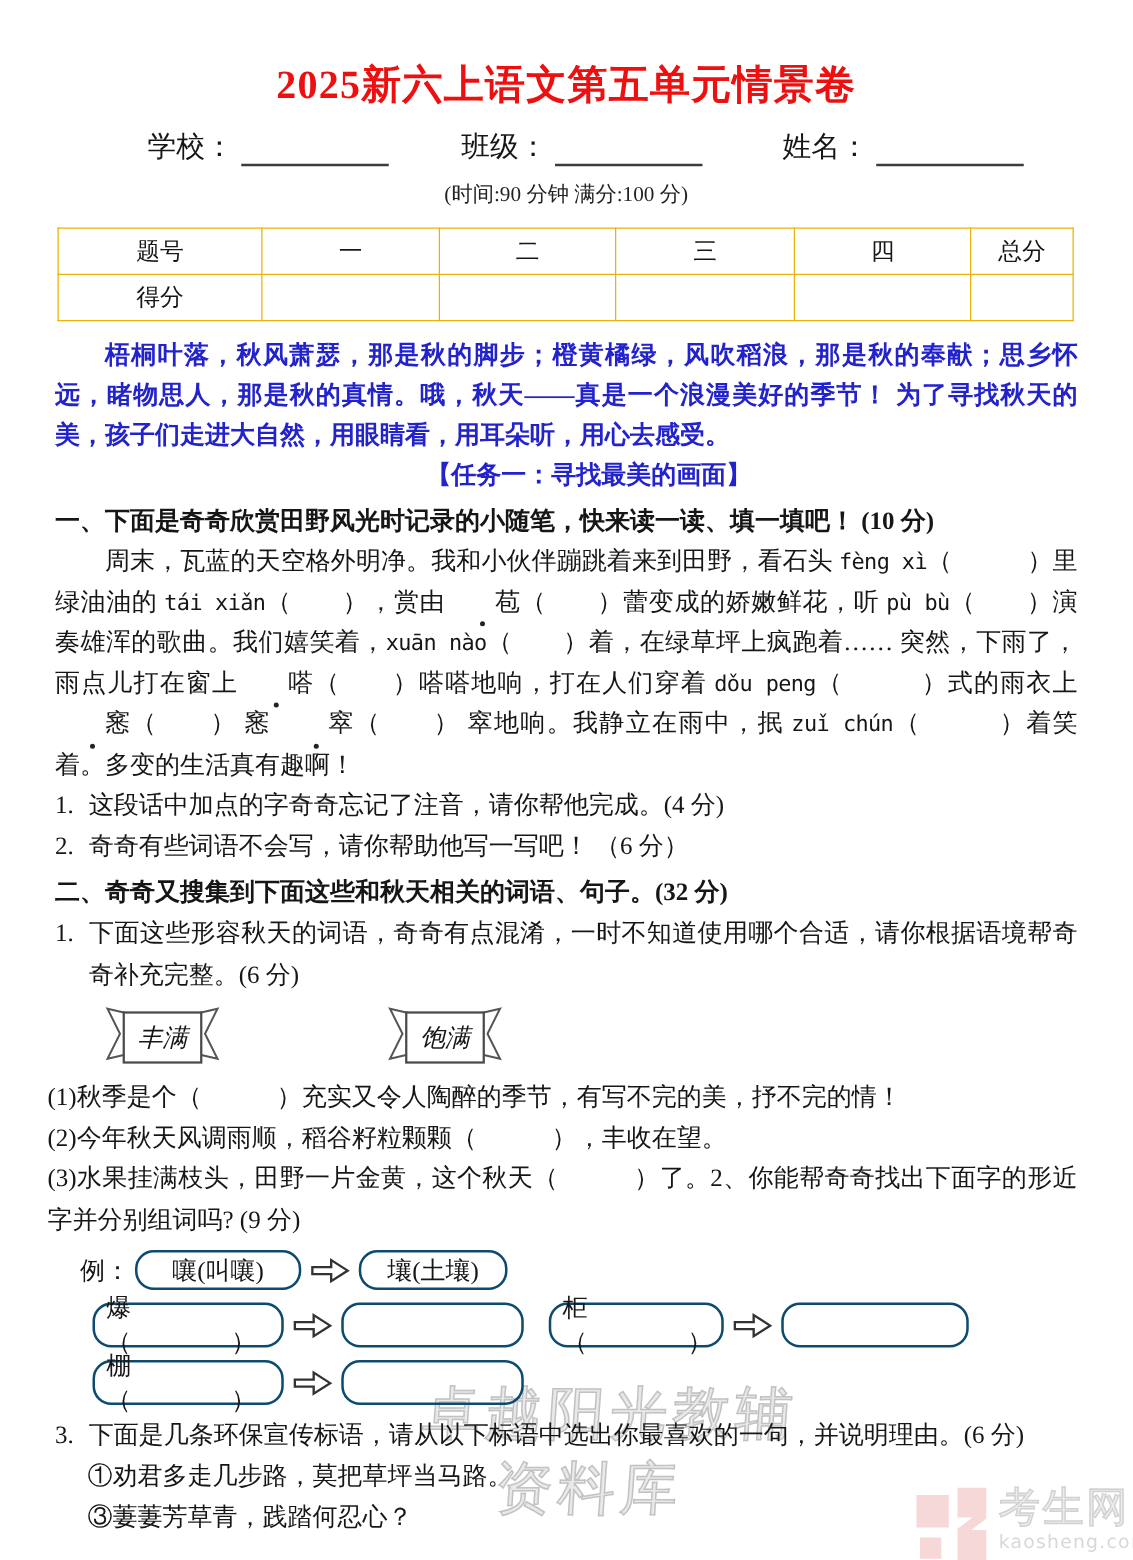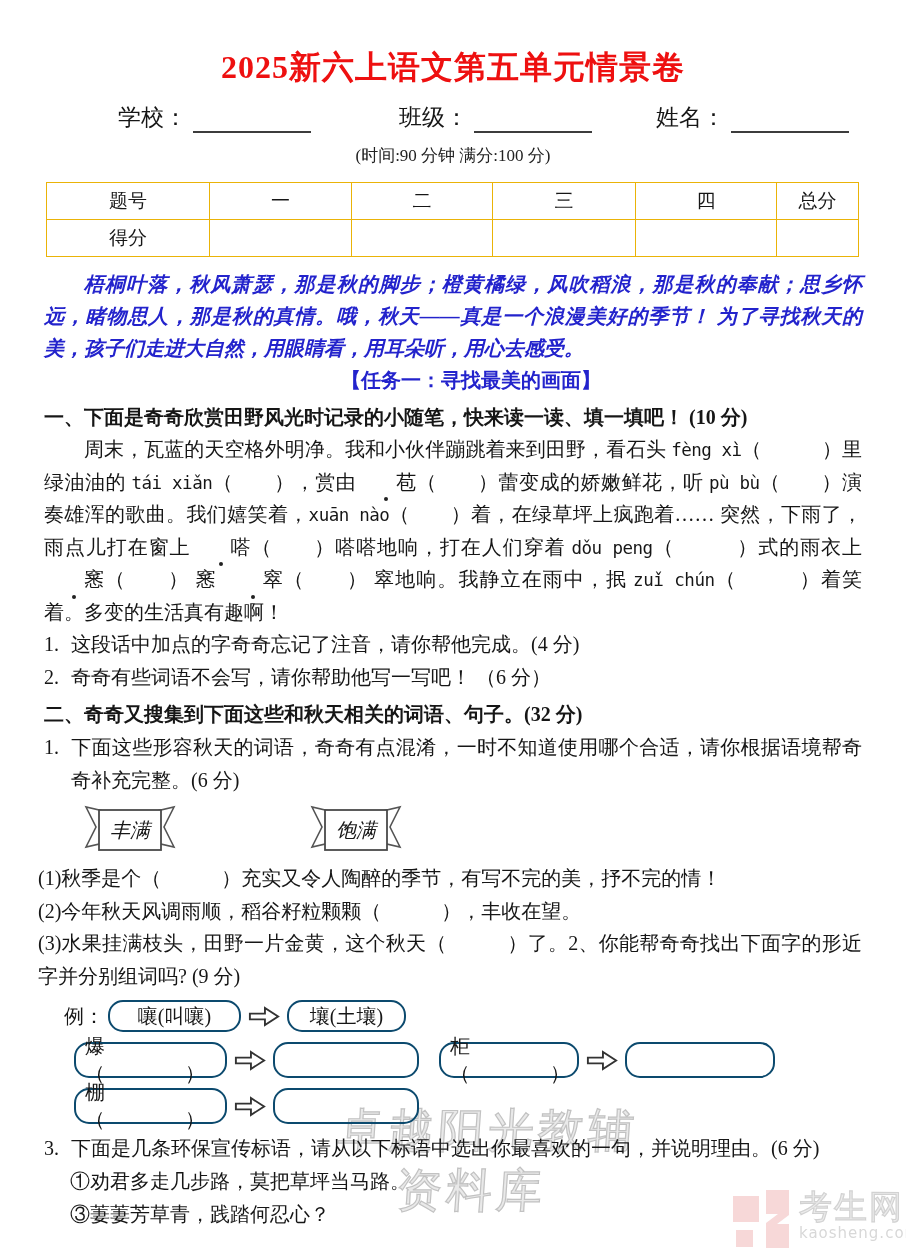--- a/index.html
+++ b/index.html
@@ -10,32 +10,32 @@
   }
   .content { position:relative; z-index:1; padding-top:48px; }
 
   .title {
     text-align:center; font-size:32px; font-weight:bold;
     color:var(--title-red, #ee1010); letter-spacing:1px; line-height:38px;
   }
 
   .fields { display:flex; margin:16px 0 0 118px; font-size:23px; align-items:flex-end;text-align:right; }
   .field { display:flex; align-items:flex-end; }
-  .field + .field.f2 { margin-left:88px; }
+  .field + .field.f2 { margin-left:58px; }
   .field + .field.f3 { margin-left:64px; }
   .blankline { display:inline-block; width:118px; height:26px; border-bottom:2px solid #3c3c3c; margin-left:6px; }
 
   .meta { text-align:center; font-size:17px; margin-top:11px; color:#222; }
 
   table.score { border-collapse:collapse; margin:15px 0 0 46px; table-layout:fixed; }
   table.score td { border:1px solid #eab308; height:37px; text-align:center; font-size:19px; }
 
   .intro {
     margin:11px 44px 0 44px; font-size:20px; line-height:32px; font-weight:bold;
-    color:var(--accent-blue, #2323cc); text-align:justify; text-indent:2em;font-style:italic;
+    color:var(--accent-blue, #2323cc); text-align:justify; text-indent:2em;
   }
   .task { text-align:center; font-size:20px; line-height:31px; margin-top:1px;
           font-weight:bold; color:var(--accent-blue, #2323cc);padding-left:36px; }
 
   .hline { margin:5px 44px 0 44px; font-size:20px; font-weight:bold; line-height:33px; }
 
   .passage { margin:0 44px; font-size:20px; line-height:31.5px; text-align:justify; text-indent:2em; }
   .pinyin { font-family:"DejaVu Sans Mono", monospace; font-size:17.5px; letter-spacing:-0.5px; }
   .dot-under { position:relative; display:inline-block; }
   .dot-under::after { content:''; position:absolute; left:50%; margin-left:-2px; bottom:-3px;

